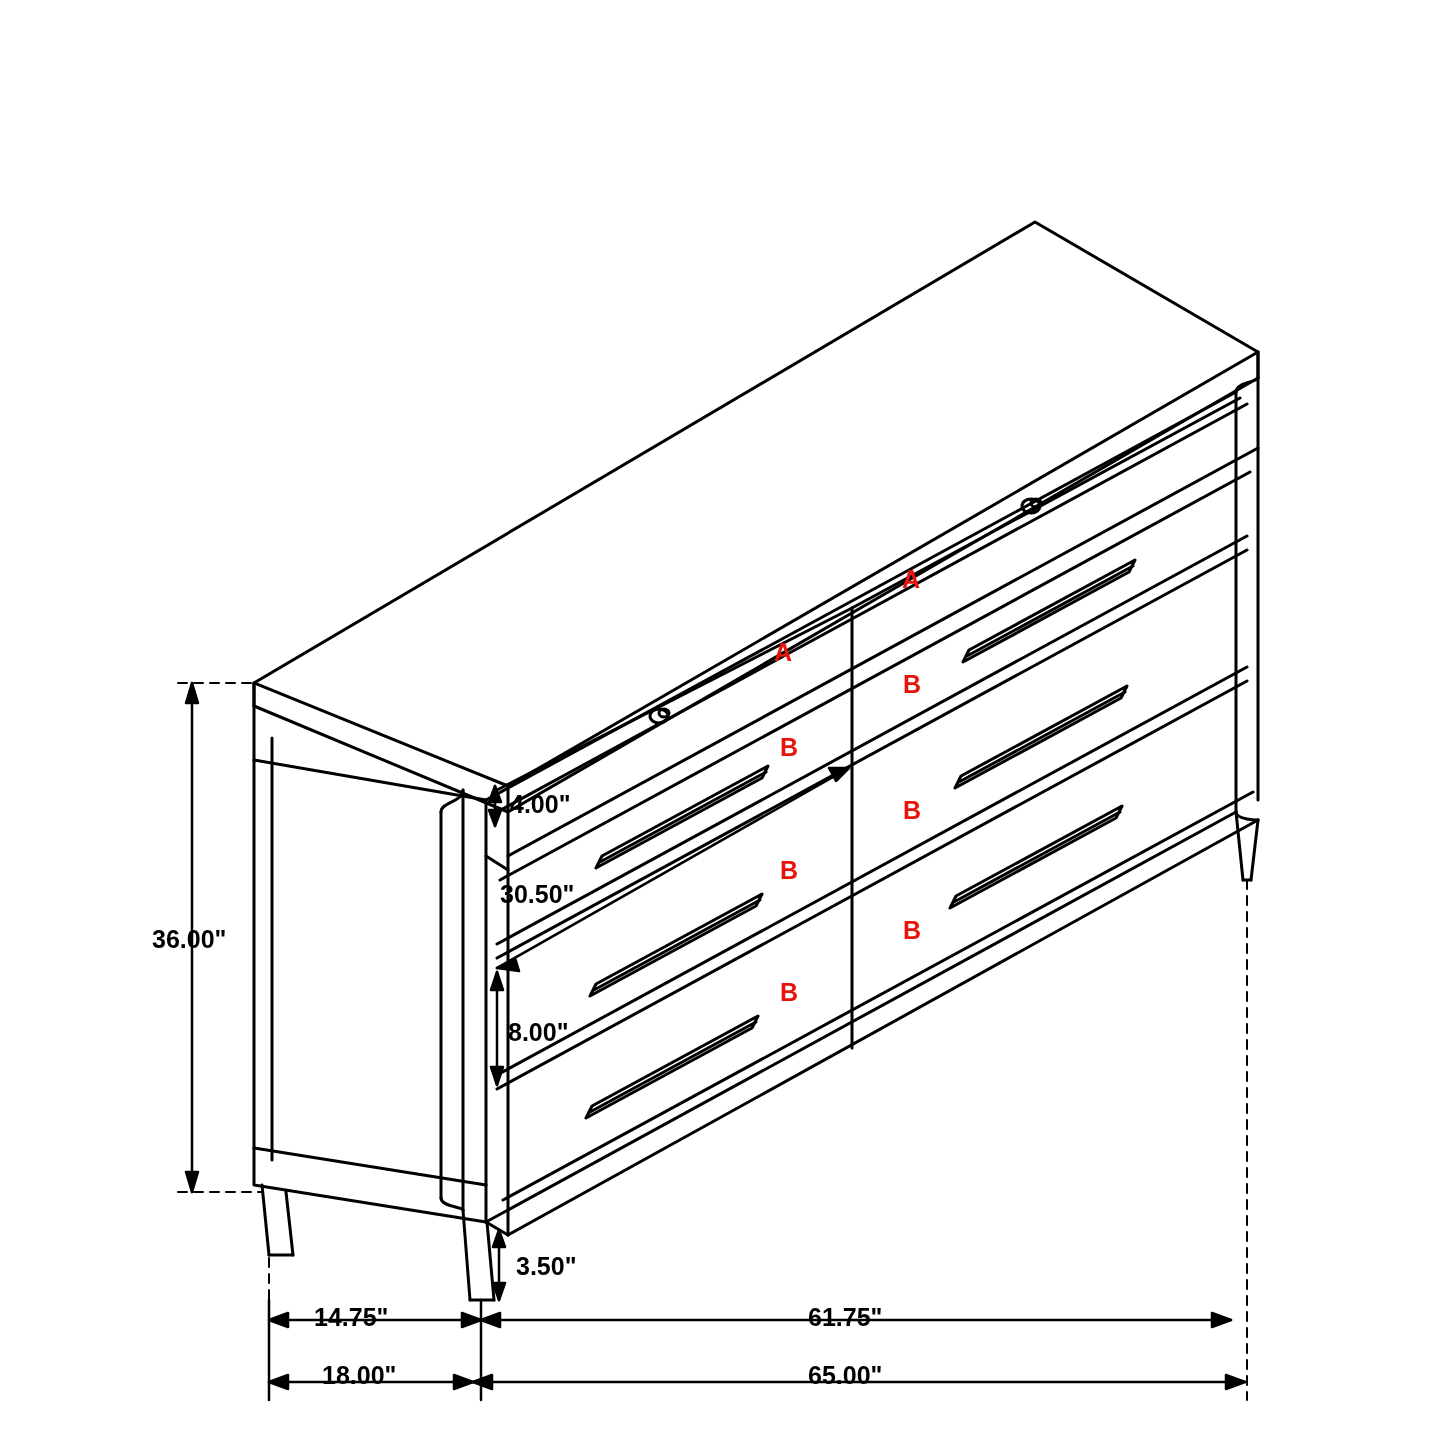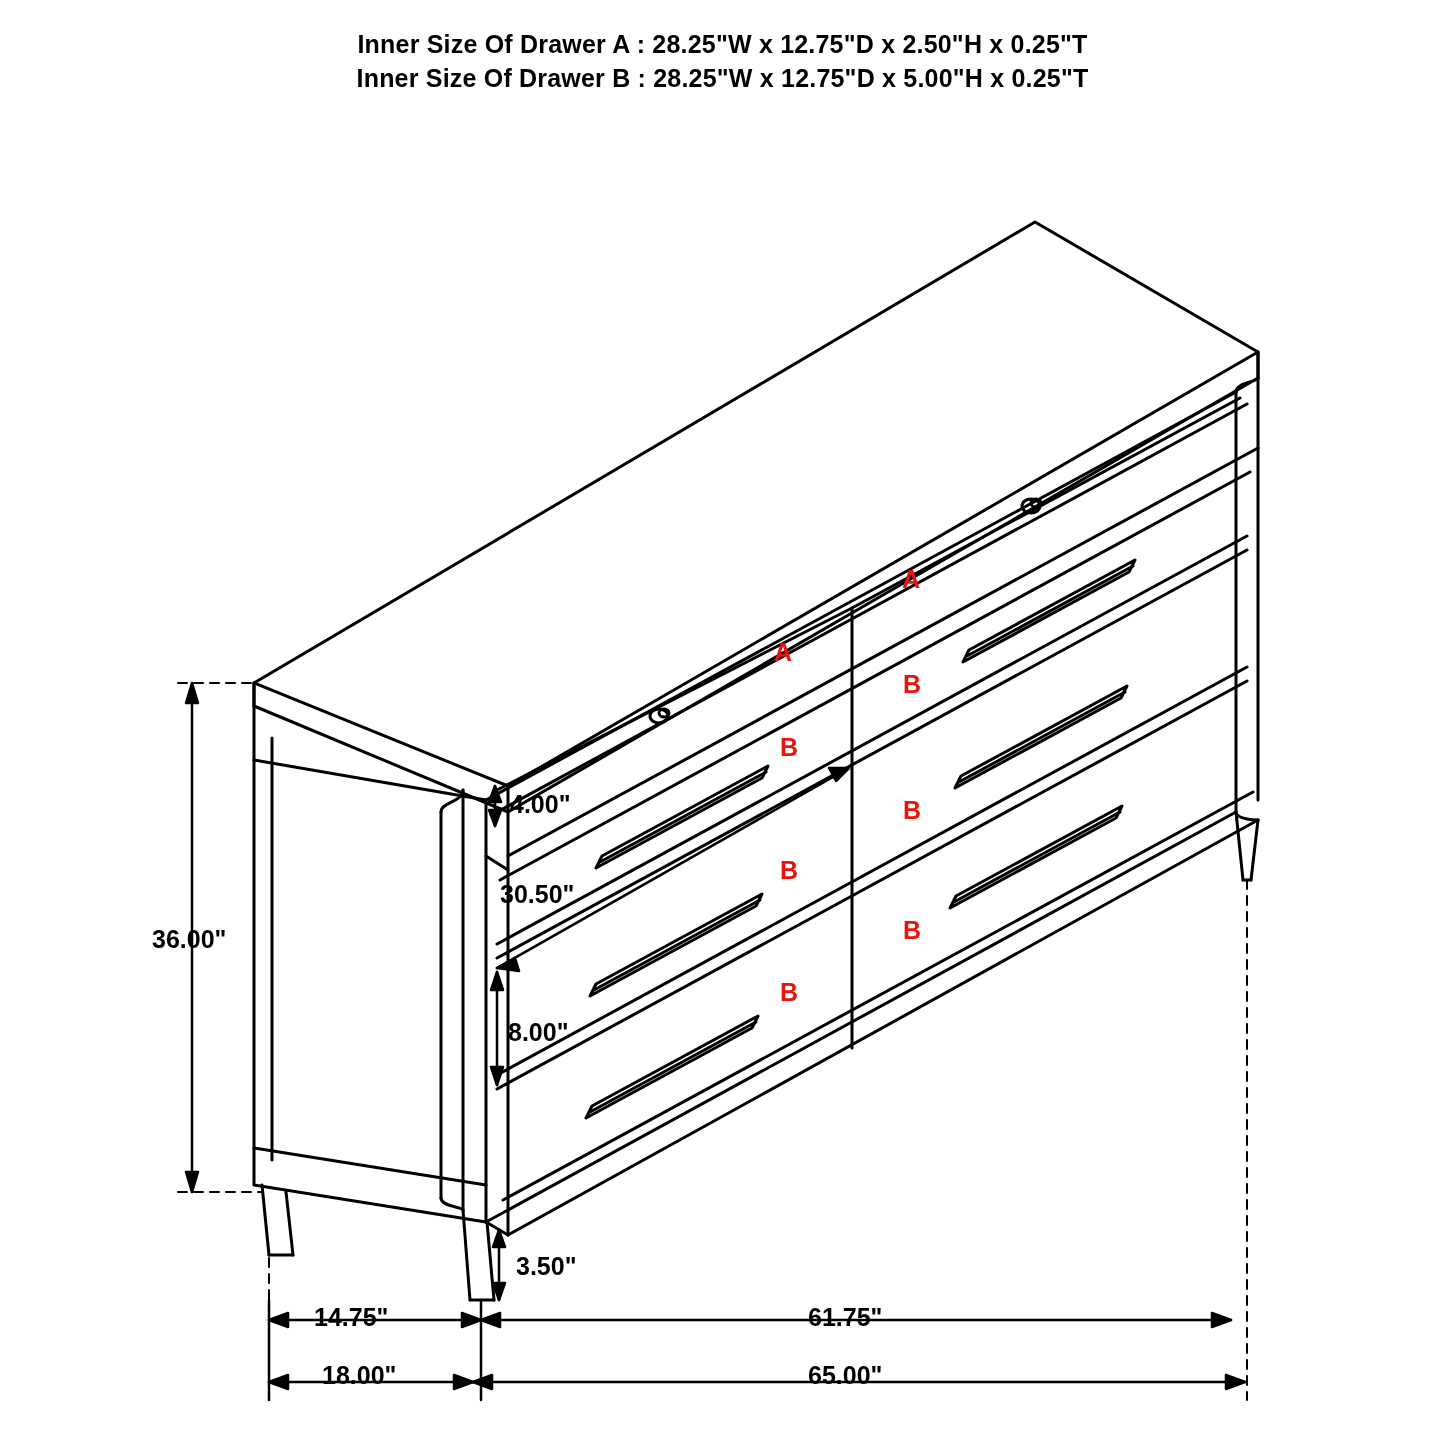--- a/index.html
+++ b/index.html
@@ -36,22 +36,20 @@
     font-size:25px;
     color:#e8140c;
     white-space:nowrap;
   }
 </style>
 </head>
 <body>
 
 <div id="stage">
 
-  <div class="hdr l1">Inner Size Of Drawer A : 28.25"W x 12.75"D x 2.50"H x 0.25"T</div>
-  <div class="hdr l2">Inner Size Of Drawer B : 28.25"W x 12.75"D x 5.00"H x 0.25"T</div>
 
   <svg width="1445" height="1445" viewBox="0 0 1445 1445">
     <g fill="none" stroke="#000" stroke-width="3" stroke-linejoin="round" stroke-linecap="round">
 
       <polygon points="1035,222 1258,352 508,786 254,683" fill="#fff"></polygon>
 
       <polyline points="254,683 254,706 508,812 508,786"></polyline>
       <polyline points="508,812 1258,378 1258,352"></polyline>
       <polyline points="1258,378 1258,352"></polyline>
 

